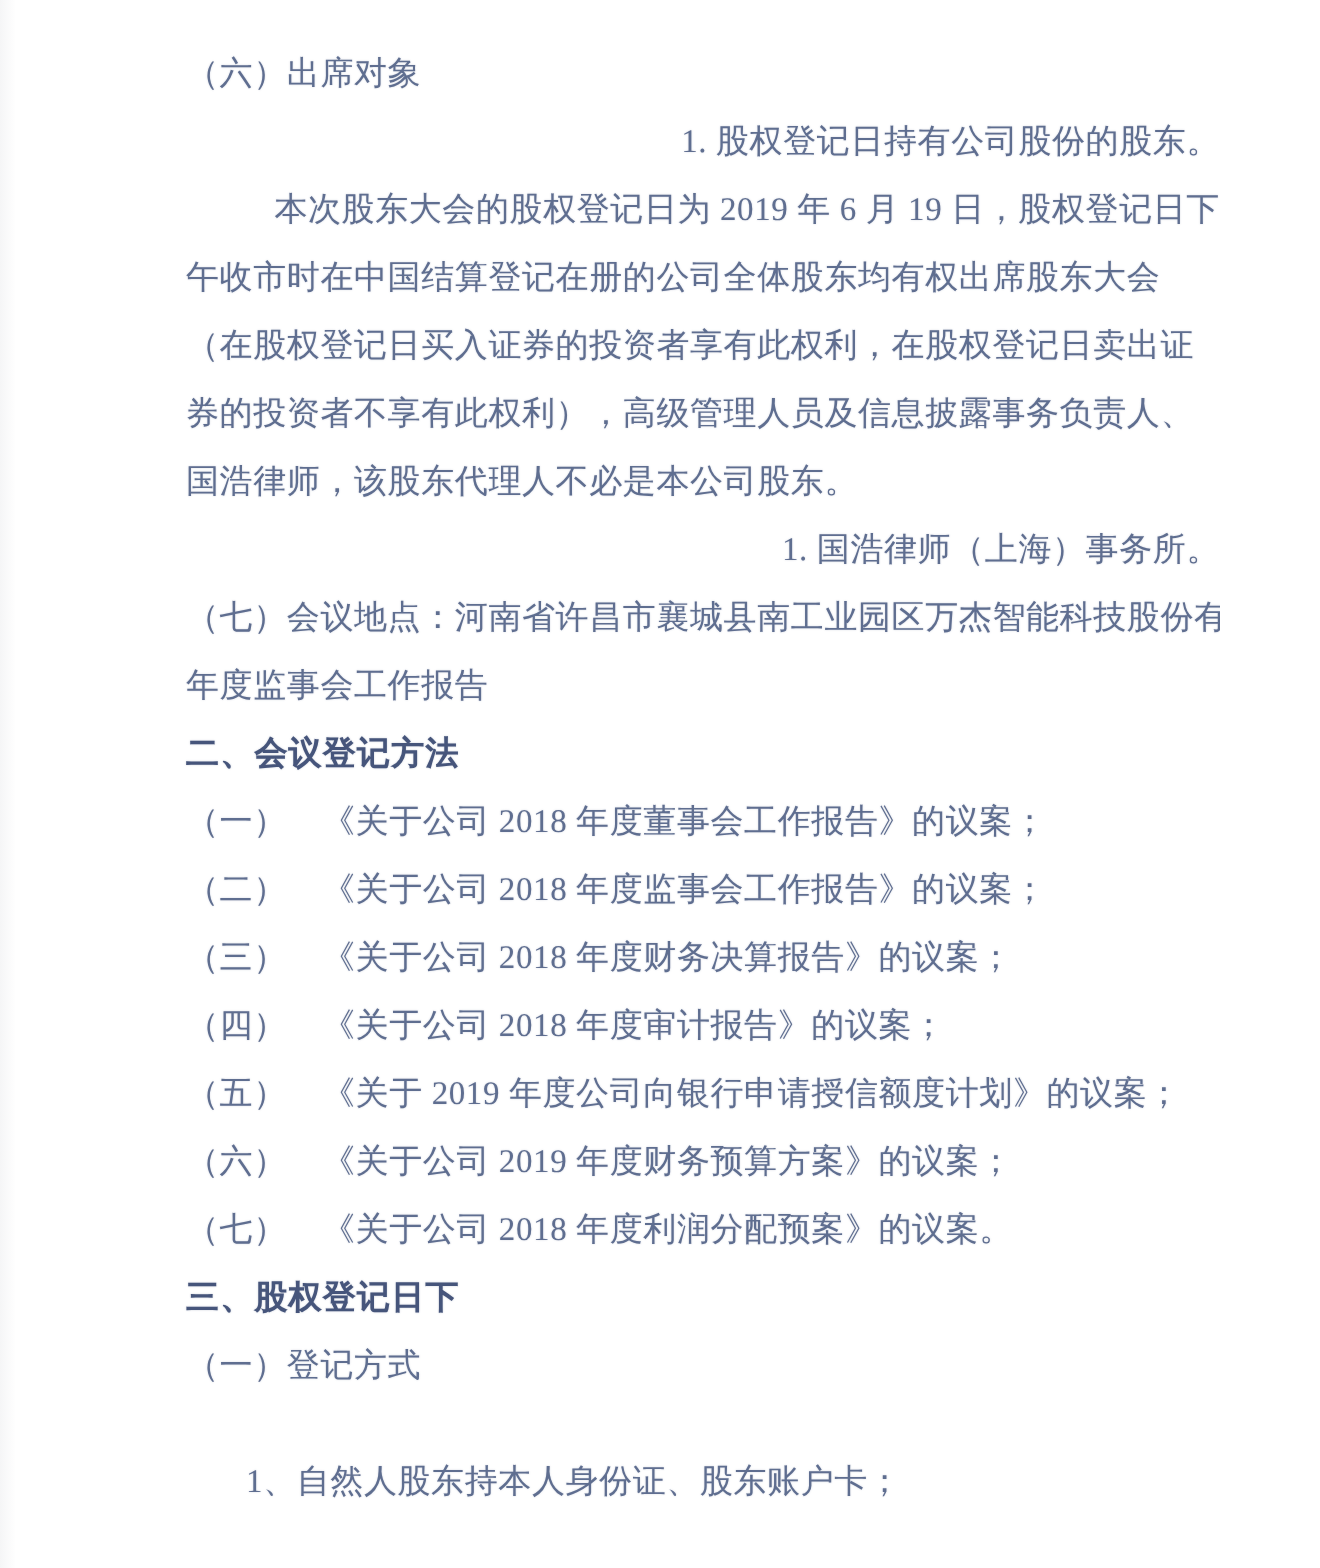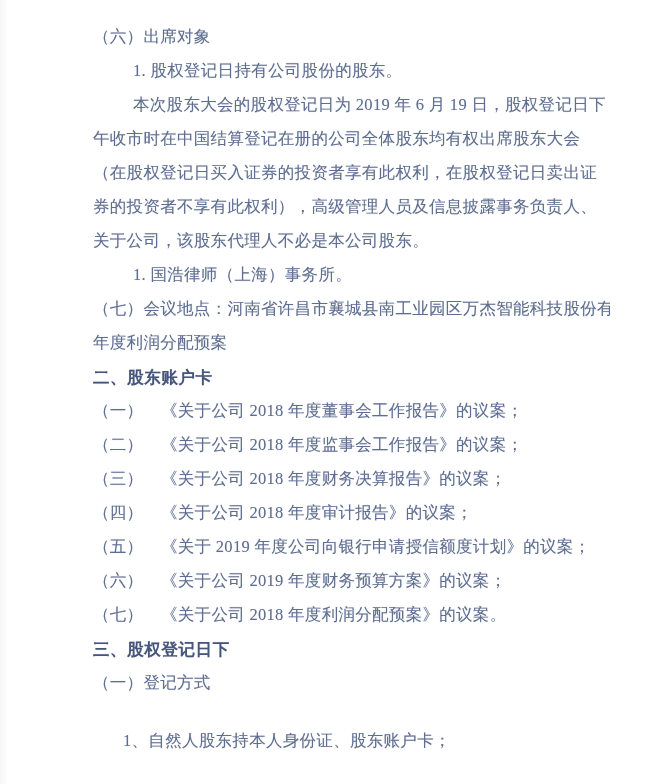--- a/index.html
+++ b/index.html
@@ -28,21 +28,21 @@
     left: 0; top: 0; bottom: 0;
     width: 8px;
     background: linear-gradient(to right, rgba(60,70,90,0.05), rgba(60,70,90,0));
     pointer-events: none;
   }
   .line {
     height: 34px;
     line-height: 34px;
     white-space: nowrap;
   }
-  .ind2 { padding-left: 40px; }   
+  .ind2 { padding-left: 40px; text-align: right; }   
   .ind1b { padding-left: 30px; margin-top: 24px; }  
   .heading {
     font-weight: bold;
     color: var(--heading-ink, #46557b);
     font-family: "Liberation Sans", "DejaVu Sans", sans-serif;
     letter-spacing: 0.6px;
     text-shadow: 0 0 1px rgba(70,85,123,0.30);
   }
   .marker {
     display: inline-block;
@@ -53,26 +53,26 @@
 <body>
 
 <div class="page">
 
   <div class="line">（六）出席对象</div>
   <div class="line ind2">1. 股权登记日持有公司股份的股东。</div>
   <div class="line ind2">本次股东大会的股权登记日为 2019 年 6 月 19 日，股权登记日下</div>
   <div class="line">午收市时在中国结算登记在册的公司全体股东均有权出席股东大会</div>
   <div class="line">（在股权登记日买入证券的投资者享有此权利，在股权登记日卖出证</div>
   <div class="line">券的投资者不享有此权利），高级管理人员及信息披露事务负责人、</div>
-  <div class="line">关于公司，该股东代理人不必是本公司股东。</div>
+  <div class="line">国浩律师，该股东代理人不必是本公司股东。</div>
   <div class="line ind2">1. 国浩律师（上海）事务所。</div>
   <div class="line">（七）会议地点：河南省许昌市襄城县南工业园区万杰智能科技股份有</div>
-  <div class="line">年度利润分配预案</div>
+  <div class="line">年度监事会工作报告</div>
 
-  <div class="line heading">二、股东账户卡</div>
+  <div class="line heading">二、会议登记方法</div>
 
   <div class="line">
     <span class="marker">（一）</span><span>《关于公司 2018 年度董事会工作报告》的议案；</span>
   </div>
   <div class="line">
     <span class="marker">（二）</span><span>《关于公司 2018 年度监事会工作报告》的议案；</span>
   </div>
   <div class="line">
     <span class="marker">（三）</span><span>《关于公司 2018 年度财务决算报告》的议案；</span>
   </div>

